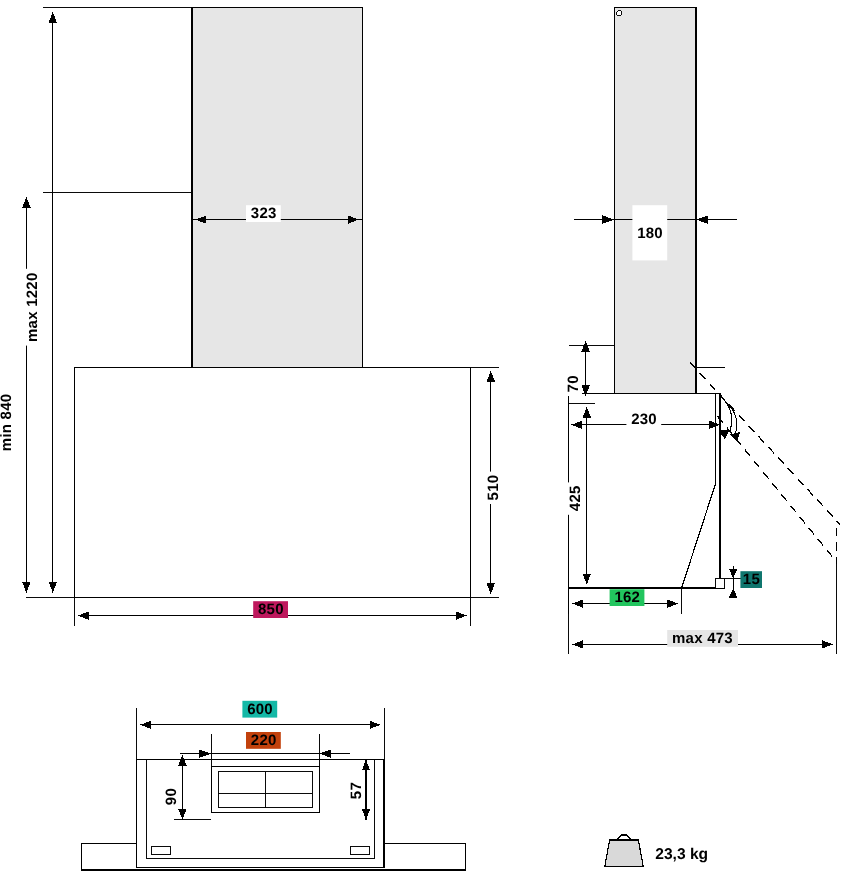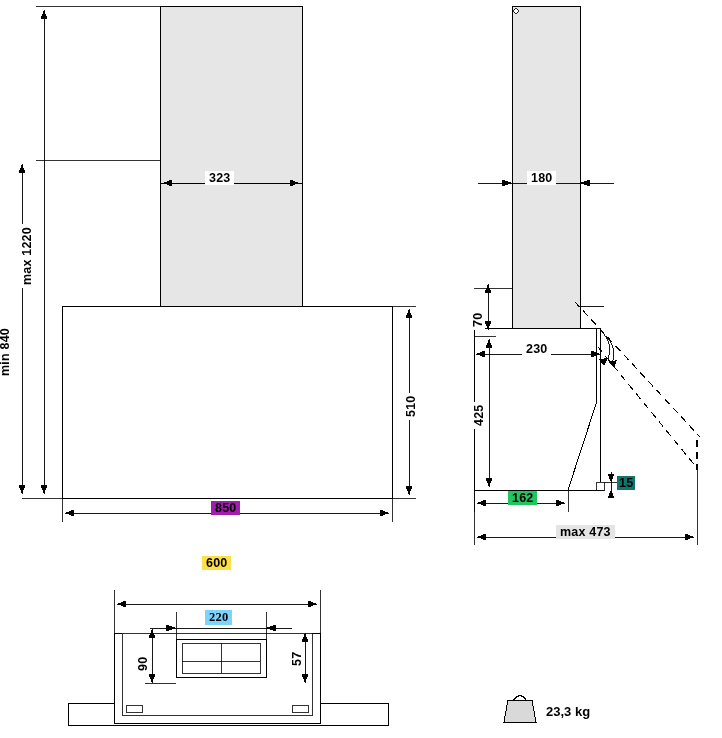--- a/index.html
+++ b/index.html
@@ -183,45 +183,45 @@
 
       <g stroke="#000000">
         <path d="M508 700 L532 700 L536 722 L504 722 Z" fill="#d9d9d9" stroke="#000000"></path>
         <path d="M514 700 q6 -9 12 0" fill="none" stroke="#000000" stroke-width="1.4"></path>
       </g>
     </g>
   </svg>
 
   <div class="dim-label" style="left:205px; top:171px; background:#fff; padding:0 4px;">323</div>
 
-  <div class="dim-label" style="left:211px; top:501px; background:#a21caf; padding:0 4px;">850</div>
+  <div class="dim-label" style="left:211px; top:501px; background:#be185d; padding:0 4px;">850</div>
 
   <div class="dim-label vert" style="left:404px; top:420px; transform:rotate(-90deg); background:#fff; padding:0 3px;">510</div>
 
   <div class="dim-label vert" style="left:20px; top:288px; transform:rotate(-90deg); background:#fff; padding:0 3px;">max 1220</div>
 
   <div class="dim-label vert" style="left:-2px; top:379px; transform:rotate(-90deg); background:#fff; padding:0 3px;">min 840</div>
 
-  <div class="dim-label" style="left:527px; top:171px; background:#fff; padding:0 4px;">180</div>
+  <div class="dim-label" style="left:527px; top:171px; background:#fff; padding:16px 4px;">180</div>
 
   <div class="dim-label" style="left:522px; top:342px; background:#fff; padding:0 4px;text-align:right;">230</div>
 
   <div class="dim-label vert" style="left:471px; top:330px; transform:rotate(-90deg); background:#fff; padding:0 3px;">70</div>
 
   <div class="dim-label vert" style="left:472px; top:429px; transform:rotate(-90deg); background:#fff; padding:0 3px;">425</div>
 
   <div class="dim-label" style="left:508px; top:491px; background:#22c55e; padding:0 4px;">162</div>
 
   <div class="dim-label" style="left:617px; top:476px; background:#0f766e; padding:0 2px;">15</div>
 
   <div class="dim-label" style="left:556px; top:525px; background:#e5e5e5; padding:0 4px;">max 473</div>
 
-  <div class="dim-label" style="left:202px; top:556px; background:#fde047; padding:0 4px;">600</div>
-
-  <div class="dim-label" style="left:205px; top:610px; background:#7dd3fc; padding:0 4px;font-family:Liberation Serif, serif;">220</div>
+  <div class="dim-label" style="left:202px; top:584px; background:#14b8a6; padding:0 4px;">600</div>
+
+  <div class="dim-label" style="left:205px; top:610px; background:#c2410c; padding:0 4px;">220</div>
 
   <div class="dim-label vert" style="left:136px; top:674px; transform:rotate(-90deg); background:#fff; padding:0 3px;">90</div>
 
   <div class="dim-label vert" style="left:290px; top:669px; transform:rotate(-90deg); background:#fff; padding:0 3px;">57</div>
 
   <div class="weight-label" style="left:546px; top:704px;">23,3 kg</div>
 
 </div>
 
 </body></html>

